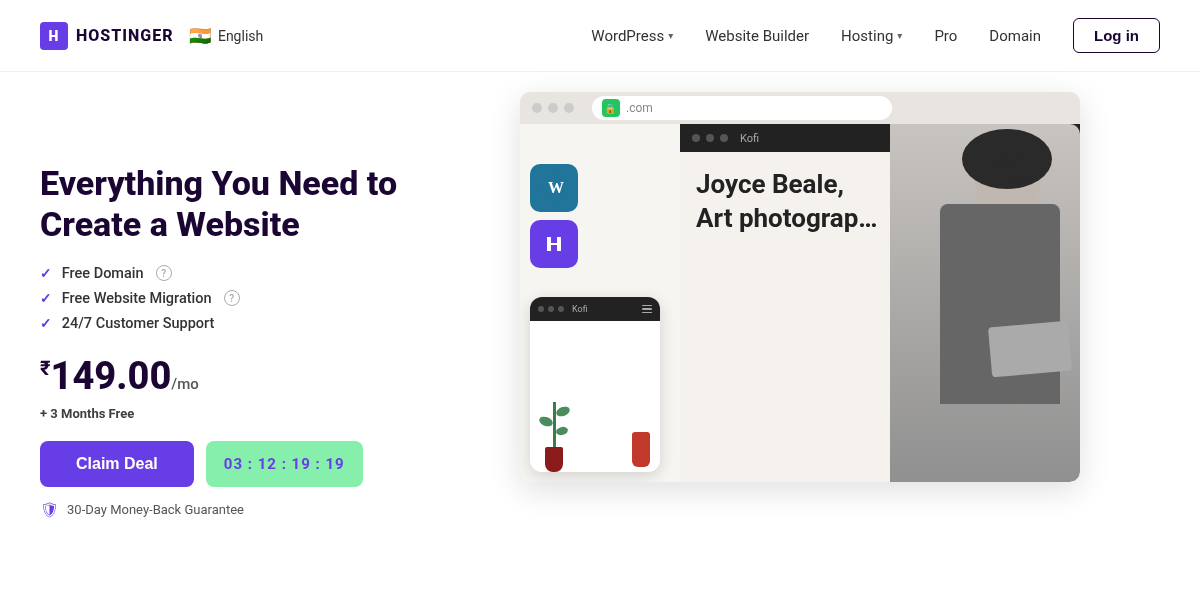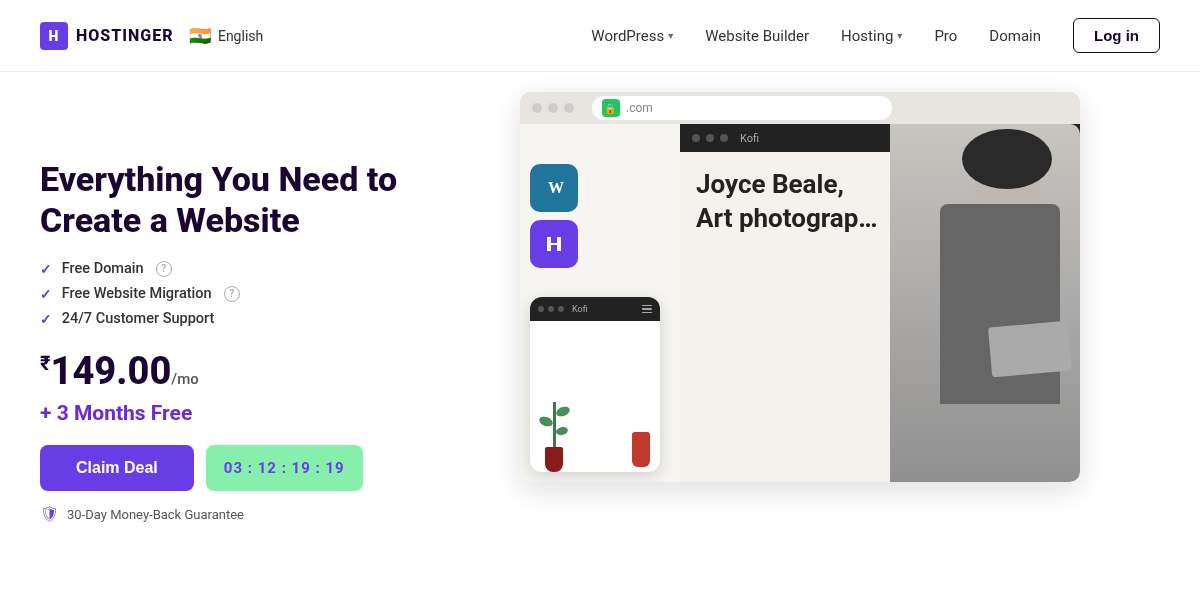--- a/index.html
+++ b/index.html
@@ -160,23 +160,23 @@
       font-size: 20px;
       font-weight: 700;
       vertical-align: super;
     }
     .price-period {
       font-size: 15px;
       font-weight: 500;
       color: #555;
     }
     .price-note {
-      font-size: 21px;
+      font-size: 13px;
       font-weight: 700;
-      color: #6d28d9;
+      color: #404040;
       margin-bottom: 20px;
     }
     .cta-row {
       display: flex;
       align-items: flex-end;
       gap: 12px;
       margin-bottom: 14px;
     }
     .claim-btn {
       background: #673de6;

